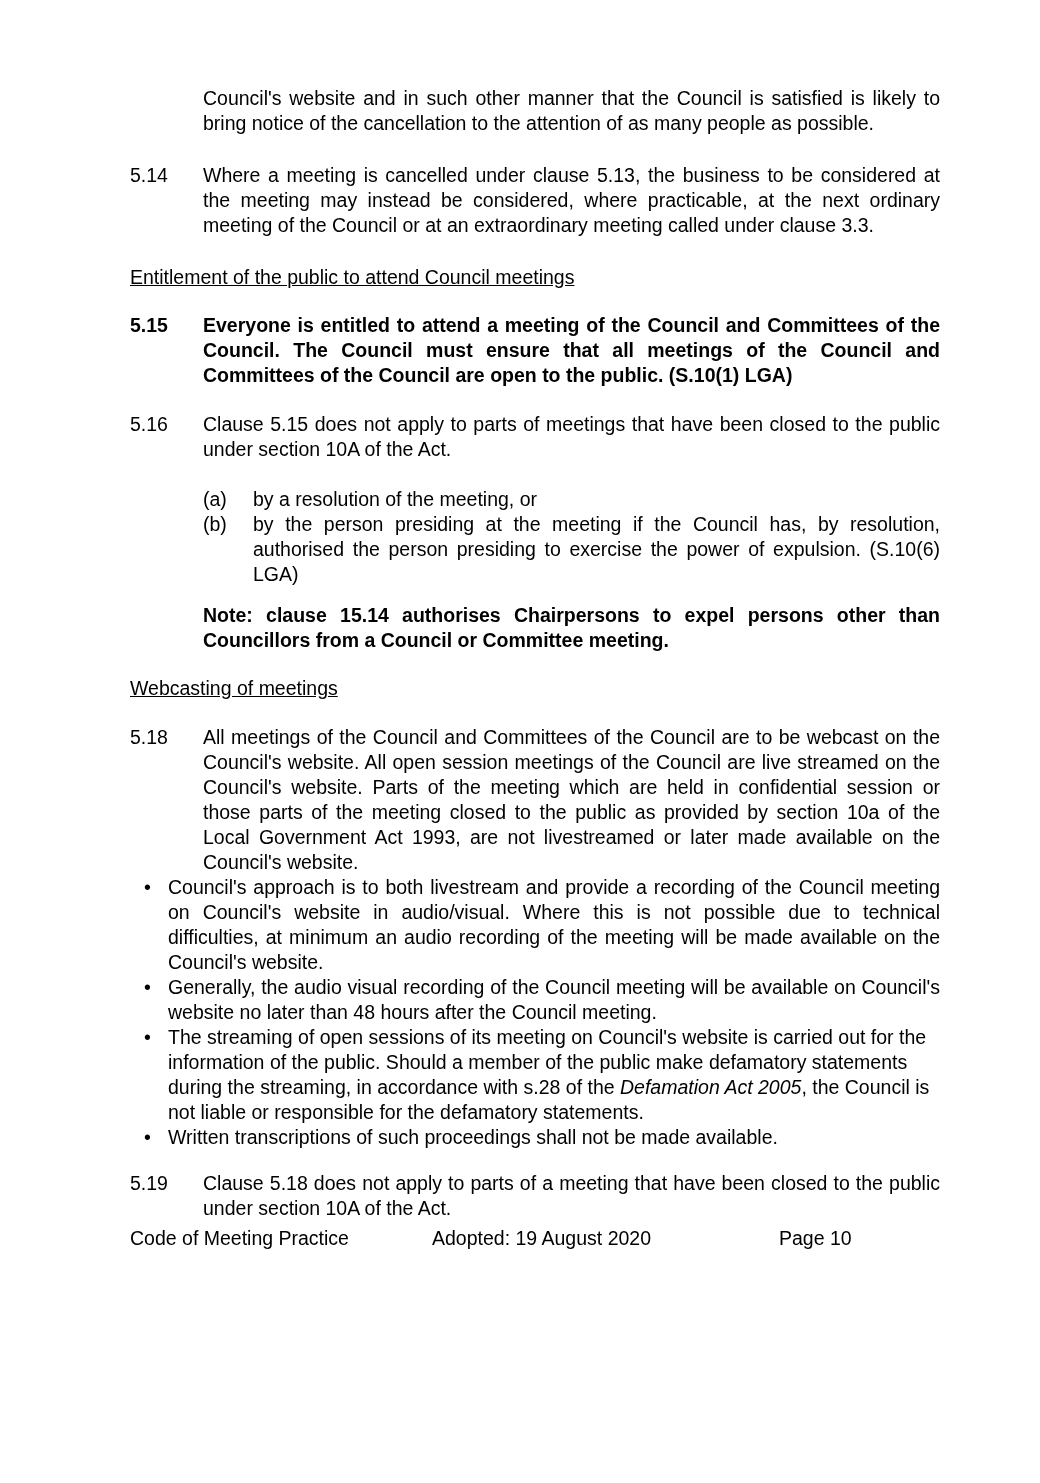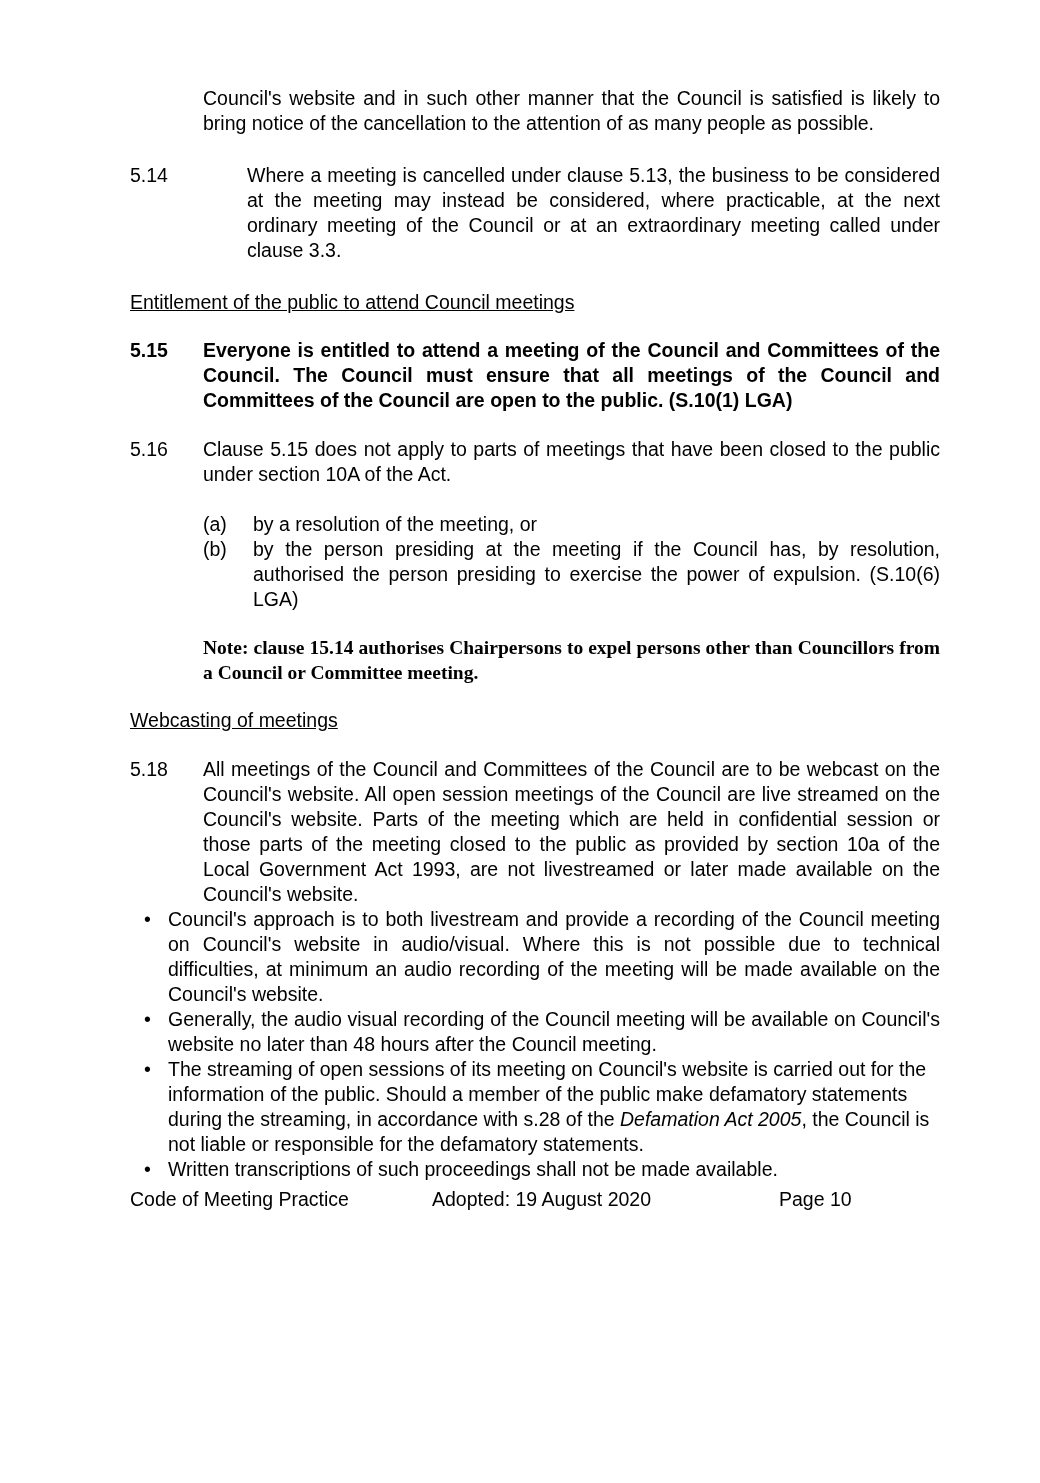--- a/index.html
+++ b/index.html
@@ -29,27 +29,27 @@
   .subitem { display: flex; align-items: flex-start; }
   .subitem-label { width: 50px; flex: 0 0 50px; }
   .subitem-text { flex: 1 1 auto; text-align: justify; }
   .note { font-weight: bold; text-align: justify; }
   .bullet-list { margin-left: 14px; } 
   .bullet-item { position: relative; padding-left: 24px; } 
   .bullet-item .marker { position: absolute; left: 0; top: 0; }
   .bullet-just { text-align: justify; }
   .bullet-left { text-align: left; }
   .italic { font-style: italic; margin-top: 12px; }
-  .mt-block { margin-top: 27px; gap: 44px; }
+  .mt-block { margin-top: 27px; }
   .mt-heading1 { margin-top: 27px; }
   .mt-515 { margin-top: 23px; font-weight: bold; }
   .mt-516 { margin-top: 24px; }
   .mt-517 { margin-top: 25px; }
   .mt-subitems { margin-top: 25px; }
-  .mt-note { margin-top: 23px; font-family: Liberation Serif, serif; }
+  .mt-note { margin-top: 16px; }
   .mt-heading2 { margin-top: 23px; }
   .mt-518 { margin-top: 24px; }
   .mt-519 { margin-top: 21px; }
   .footer {
     position: relative;
     margin-top: 5px;
     height: 25px;
   }
   .footer .footer-title { position: absolute; left: 0; top: 0; }
   .footer .footer-adopted { position: absolute; left: 302px; top: 0; }
@@ -112,20 +112,24 @@
     <div class="bullet-item bullet-left">
       <span class="marker">•</span>
       <span>The streaming of open sessions of its meeting on Council's website is carried out for the information of the public. Should a member of the public make defamatory statements during the streaming, in accordance with s.28 of the </span><span class="italic">Defamation Act 2005</span><span>, the Council is not liable or responsible for the defamatory statements.</span>
     </div>
     <div class="bullet-item bullet-left">
       <span class="marker">•</span>
       <span>Written transcriptions of such proceedings shall not be made available.</span>
     </div>
   </div>
 
+  <div class="clause mt-519">
+    <div class="clause-number">5.19</div>
+    <div class="clause-text">Clause 5.18 does not apply to parts of a meeting that have been closed to the public under section 10A of the Act.</div>
+  </div>
 
   <div class="footer">
     <span class="footer-title">Code of Meeting Practice</span>
     <span class="footer-adopted">Adopted: 19 August 2020</span>
     <span class="footer-page">Page 10</span>
   </div>
 
 </div>
 
 </body></html>

